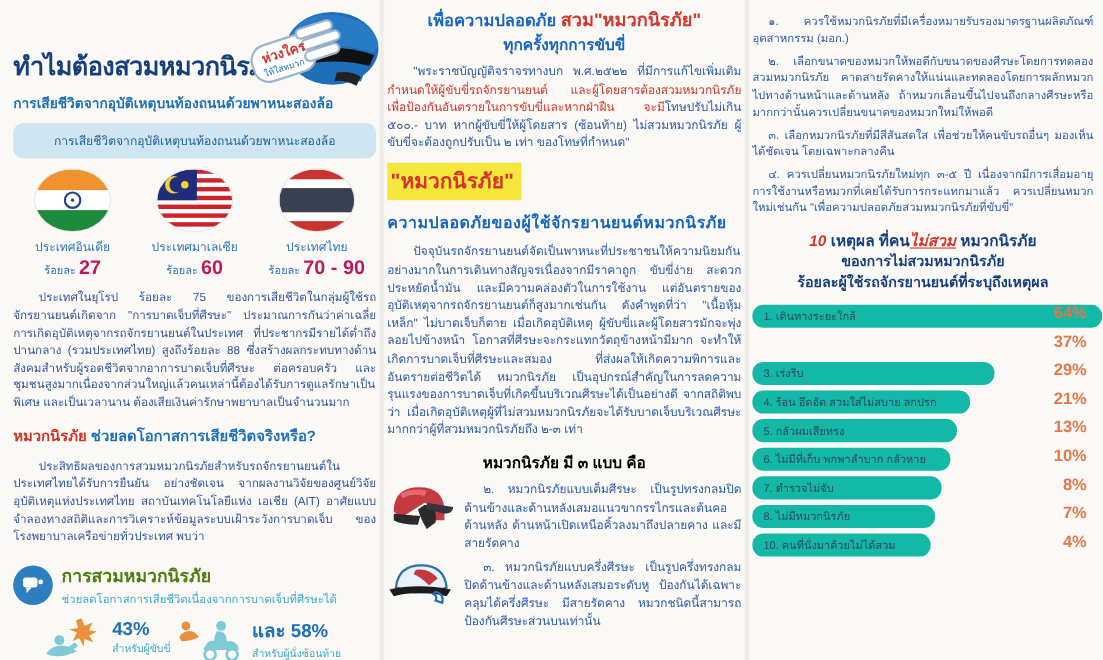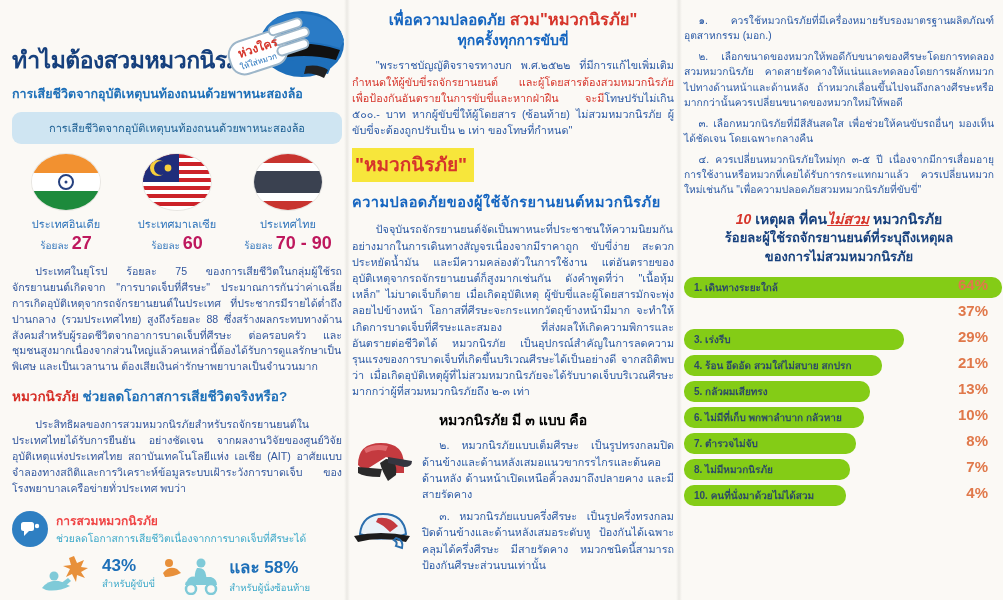--- a/index.html
+++ b/index.html
@@ -30,21 +30,21 @@
   .flag-pct{font-size:10px;color:#2f74bb;}
   .flag-pct b{font-size:18px;color:#be185d;}
   .para{margin-top:10px;font-size:10.6px;line-height:1.5;text-align:justify;color:#31569e;}
   .indent{text-indent:2.2em;}
   .q-head{margin-top:10px;font-size:13.5px;font-weight:bold;}
   .q-head .red{color:#d62f27;}
   .q-head .blue{color:#1d6fb8;}
   .info-row{display:flex;align-items:center;margin-top:14px;gap:8px;}
   .info-circle{width:36px;height:36px;border-radius:50%;background:#2e7fc2;flex:0 0 auto;
     display:flex;align-items:center;justify-content:center;}
-  .info-txt .t1{font-size:12px;font-weight:bold;color:#ef4444;}
+  .info-txt .t1{font-size:16px;font-weight:bold;color:#4d7c0f;}
   .info-txt .t2{font-size:10.3px;color:#3aa8c9;}
   .stats-row{display:flex;align-items:center;margin-top:6px;margin-left:28px;gap:6px;}
   .stat .v{font-size:17px;font-weight:bold;color:#1d6fb8;}
   .stat .l{font-size:9.5px;color:#3aa8c9;}
 
   
   .mid-head{ text-align:center;line-height:1.35;}
   .mid-head .h1b{font-size:15px;font-weight:bold;color:#1565c0;}
   .mid-head .h1r{font-size:16.5px;font-weight:bold;color:#d6352b;}
   .mid-head .h2{font-size:14px;font-weight:bold;color:#1565c0;}
@@ -63,22 +63,22 @@
   
   .r-head{font-size:13.5px;font-weight:bold;color:#1565c0;}
   .r-item{margin-top:5px;font-size:10.3px;line-height:1.5;text-align:justify;color:#2b5aa6;text-indent:1.4em;}
   .chart{margin-top:12px;}
   .chart-title{text-align:center;font-size:14px;font-weight:bold;color:#16407d;line-height:1.4;}
   .chart-title .num{color:#d6352b;font-style:italic;}
   .chart-title .no-wear{color:#d6352b;font-style:italic;text-decoration:underline;}
   .chart-sub{text-align:center;font-size:13px;font-weight:bold;color:#16407d;line-height:1.4;}
   .rows{margin-top:10px;}
   .row{position:relative;height:26px;}
-  .bar{position:absolute;left:0;top:1px;height:21px;background:#84cc16;border-radius:10px;
-    display:flex;align-items:center;padding:0 10px;font-size:10px;color:#2c4a66;white-space:nowrap;overflow:hidden;font-weight:bold;}
+  .bar{position:absolute;left:0;top:1px;height:21px;background:#14b8a6;border-radius:10px;
+    display:flex;align-items:center;padding:0 10px;font-size:10px;color:#2c4a66;white-space:nowrap;overflow:hidden;}
   .val{position:absolute;right:6px;top:0;font-size:15px;font-weight:bold;color:#e0784a;}
 </style>
 </head>
 <body>
 
 <div class="fold" style="left:344px;"></div>
 <div class="fold" style="left:676px;"></div>
 
 <div class="col col-left">
 
@@ -251,22 +251,22 @@
 <div class="col col-right">
   <div class="r-item">๑. ควรใช้หมวกนิรภัยที่มีเครื่องหมายรับรองมาตรฐานผลิตภัณฑ์อุตสาหกรรม (มอก.)</div>
   <div class="r-item">๒. เลือกขนาดของหมวกให้พอดีกับขนาดของศีรษะโดยการทดลองสวมหมวกนิรภัย คาดสายรัดคางให้แน่นและทดลองโดยการผลักหมวกไปทางด้านหน้าและด้านหลัง ถ้าหมวกเลื่อนขึ้นไปจนถึงกลางศีรษะหรือมากกว่านั้นควรเปลี่ยนขนาดของหมวกใหม่ให้พอดี</div>
   <div class="r-item">๓. เลือกหมวกนิรภัยที่มีสีสันสดใส เพื่อช่วยให้คนขับรถอื่นๆ มองเห็นได้ชัดเจน โดยเฉพาะกลางคืน</div>
   <div class="r-item">๔. ควรเปลี่ยนหมวกนิรภัยใหม่ทุก ๓-๕ ปี เนื่องจากมีการเสื่อมอายุการใช้งานหรือหมวกที่เคยได้รับการกระแทกมาแล้ว ควรเปลี่ยนหมวกใหม่เช่นกัน "เพื่อความปลอดภัยสวมหมวกนิรภัยที่ขับขี่"</div>
 
   <div class="chart">
     <div class="chart-title">
       <span class="num">10</span><span> เหตุผล ที่คน</span><span class="no-wear">ไม่สวม</span><span> หมวกนิรภัย</span>
     </div>
+    <div class="chart-sub">ของการไม่สวมหมวกนิรภัย</div>
     <div class="chart-sub">ร้อยละผู้ใช้รถจักรยานยนต์ที่ระบุถึงเหตุผล</div>
-    <div class="chart-sub">ของการไม่สวมหมวกนิรภัย</div>
 
     <div class="rows">
       <div class="row">
         <div class="bar" style="width:298px;">1. เดินทางระยะใกล้</div>
         <div class="val">64%</div>
       </div>
       <div class="row">
         <div class="val">37%</div>
       </div>
       <div class="row">

